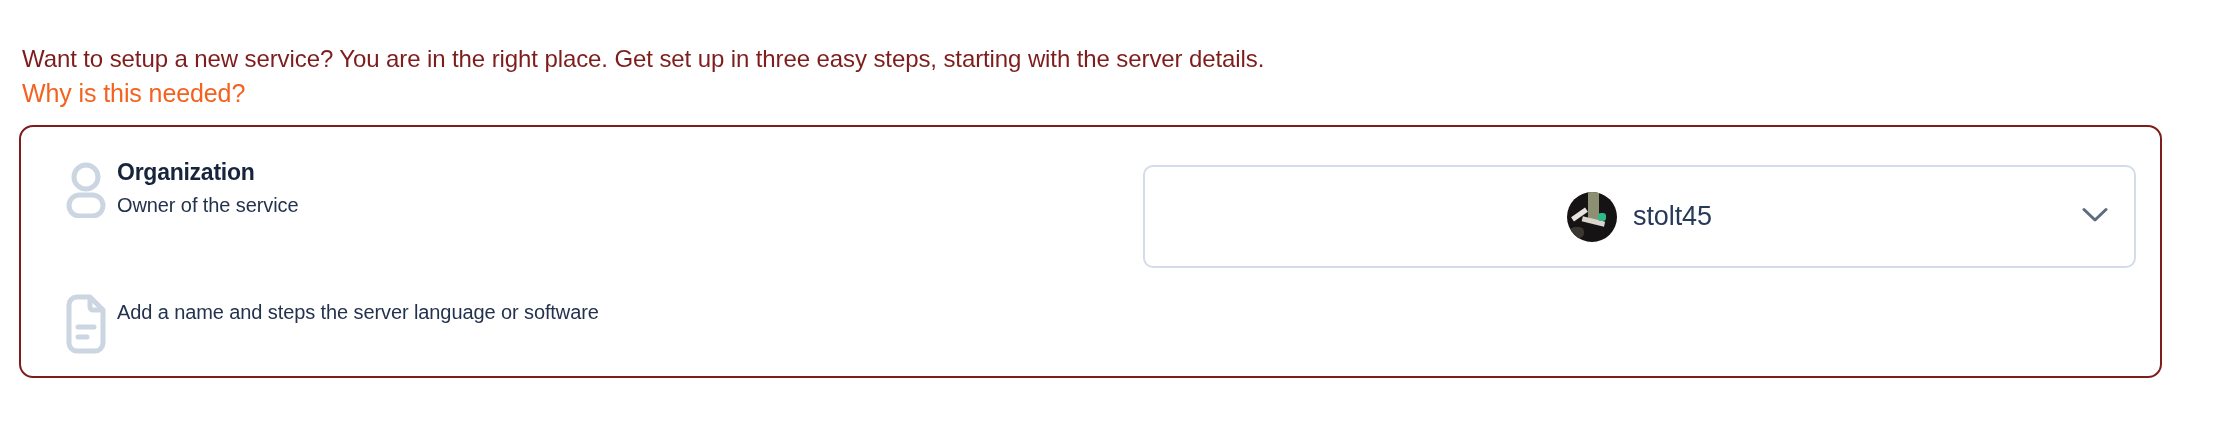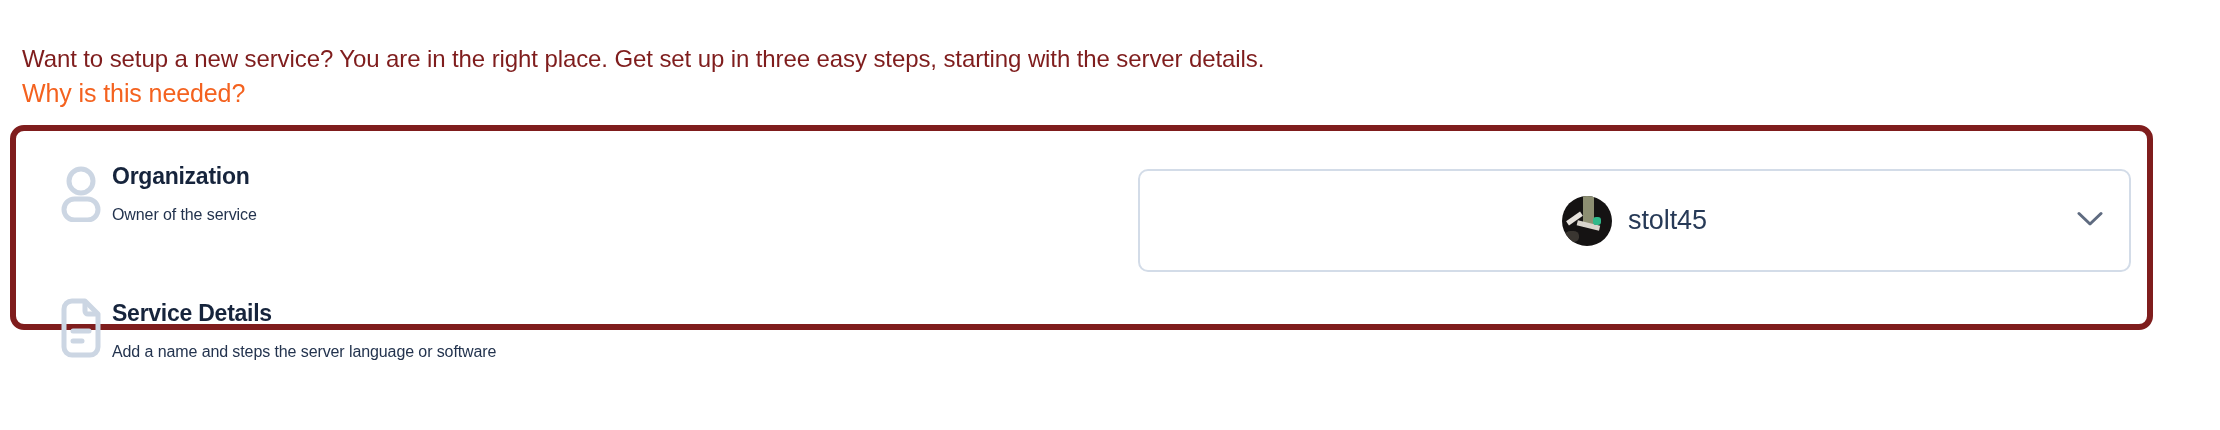--- a/index.html
+++ b/index.html
@@ -40,23 +40,23 @@
     letter-spacing: -0.1px;
     color: #f4621f;
     text-decoration: none;
     white-space: nowrap;
     cursor: pointer;
   }
 
   
   .card {
     position: absolute;
-    left: 10px; top: 125px;
-    width: 2143px; height: 205px;
-    border: 6px solid #7f1d1d;
+    left: 19px; top: 125px;
+    width: 2143px; height: 253px;
+    border: 2px solid #7f1d1d;
     border-radius: 14px;
     background: #ffffff;
   }
 
   .row {
     position: absolute;
     left: 0; width: 100%;
     display: flex;
     align-items: flex-start;
   }
@@ -79,22 +79,22 @@
   }
   .row-title {
     font-size: 23px;
     font-weight: 700;
     letter-spacing: -0.25px;
     color: #16243c;
     white-space: nowrap;
     line-height: 30px;
   }
   .row-desc {
-    margin-top: 11px;
-    font-size: 16px;
+    margin-top: 5px;
+    font-size: 20px;
     font-weight: 400;
     letter-spacing: -0.1px;
     color: #23334e;
     white-space: nowrap;
     line-height: 26px;
   }
 
   
   .field {
     position: absolute;
@@ -216,20 +216,19 @@
       <div class="row-icon">
         <svg width="48" height="60" viewBox="0 0 48 60" fill="none" aria-hidden="true">
           <path d="M7 11 a8 8 0 0 1 8-8 h13 l13 13 v33 a8 8 0 0 1 -8 8 h-18 a8 8 0 0 1 -8 -8 z" stroke="#ccd6e3" stroke-width="5" stroke-linejoin="round"></path>
           <path d="M28 3 v10 a3 3 0 0 0 3 3 h10" stroke="#ccd6e3" stroke-width="5" stroke-linejoin="round"></path>
           <path d="M16 33 h16" stroke="#ccd6e3" stroke-width="5" stroke-linecap="round"></path>
           <path d="M16 43 h9" stroke="#ccd6e3" stroke-width="5" stroke-linecap="round"></path>
         </svg>
       </div>
 
       <div class="row-text">
-        <div class="row-title">Service Details</div>
         <div class="row-desc">Add a name and steps the server language or software</div>
       </div>
 
     </div>
 
   </div>
 </div>
 
 </body></html>

